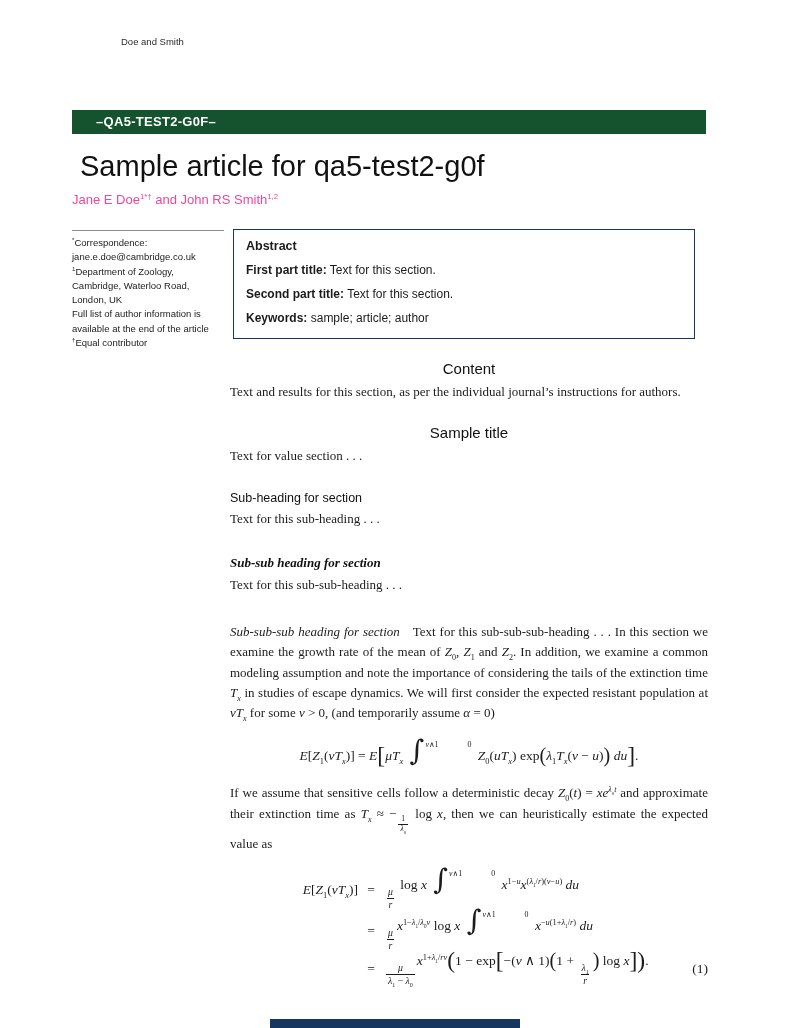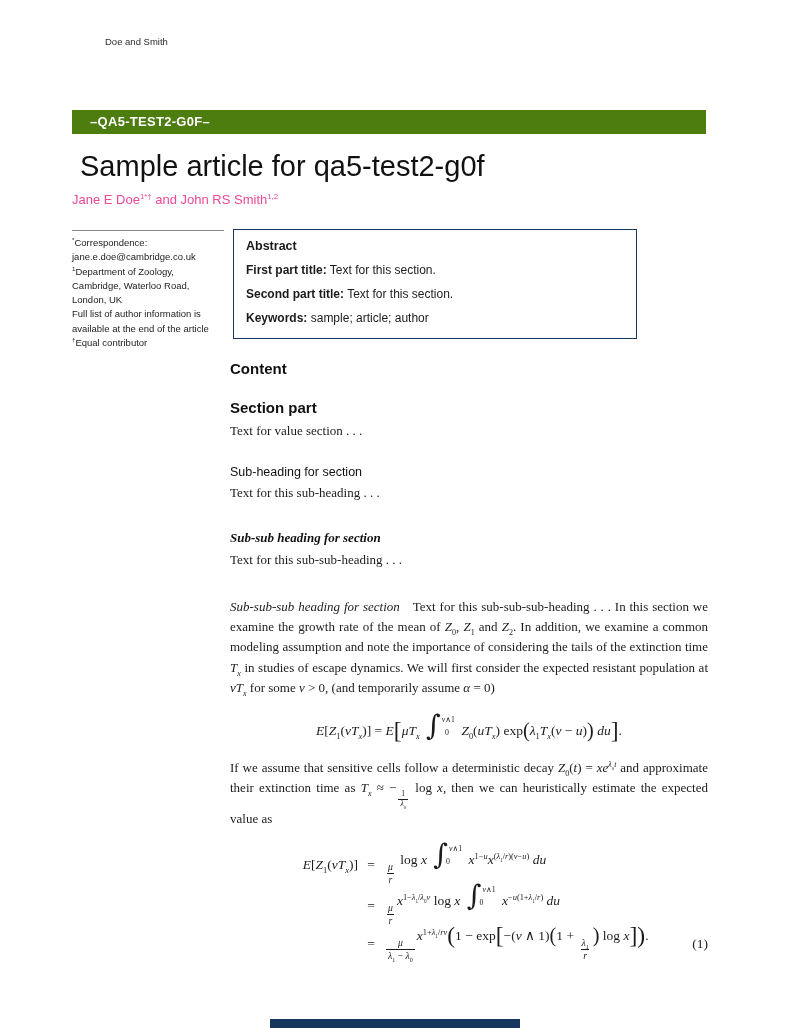--- a/index.html
+++ b/index.html
@@ -1,48 +1,48 @@
 <!DOCTYPE html>
 <html><head>
 <meta charset="utf-8">
 <style>
   html,body{margin:0;padding:0;background:#ffffff;}
   .page{position:relative;width:794px;height:1028px;background:#ffffff;overflow:hidden;
         font-family:"Liberation Serif","DejaVu Serif",serif;color:#1b1b1b;}
 
-  .running-head{position:absolute;left:72px;top:36px;font-size:9.5px;color:#2b2b2b;
+  .running-head{position:absolute;left:88px;top:36px;font-size:9.5px;color:#2b2b2b;
         font-family:"Liberation Sans","DejaVu Sans",sans-serif;padding-left:33px;}
 
-  .banner{position:absolute;left:72px;top:110px;width:634px;height:24px;background:#4d7c0f;
+  .banner{position:absolute;left:72px;top:110px;width:634px;height:24px;background:#14532d;
         color:#ffffff;font-family:"Liberation Sans","DejaVu Sans",sans-serif;font-weight:bold;
-        font-size:13px;line-height:24px;padding-left:18px;letter-spacing:.3px;box-sizing:border-box;}
+        font-size:13px;line-height:24px;padding-left:24px;letter-spacing:.3px;box-sizing:border-box;}
 
   .article-title{position:absolute;left:72px;top:142px;margin:8px;font-weight:400;font-size:29px;
         font-family:"Liberation Sans","DejaVu Sans",sans-serif;color:#111;}
   .authors{position:absolute;left:72px;top:192px;font-size:13px;
         font-family:"Liberation Sans","DejaVu Sans",sans-serif;color:#ec4899;}
   .authors sup{font-size:60%;}
 
   .sidebar{position:absolute;left:72px;top:230px;width:152px;
         font-family:"Liberation Sans","DejaVu Sans",sans-serif;font-size:9.5px;line-height:1.5;
         color:#1b1b1b;border-top:1px solid #8a8a8a;padding-top:5px;}
   .sidebar .sline{white-space:nowrap;}
   .sidebar sup{font-size:65%;}
 
-  .abstract-box{position:absolute;left:233px;top:229px;width:404px;box-sizing:border-box;
+  .abstract-box{position:absolute;left:233px;top:229px;width:462px;box-sizing:border-box;
         border:1.5px solid #17365d;padding:9px 12px 11px 12px;
         font-family:"Liberation Sans","DejaVu Sans",sans-serif;font-size:12px;color:#1b1b1b;}
   .abstract-box .ab-head{font-weight:bold;font-size:12.5px;margin:0 0 9px 0;}
   .abstract-box .ab-row{margin:0 0 8px 0;line-height:1.35;}
   .abstract-box .ab-row:last-child{margin-bottom:0;}
   .abstract-box .ab-label{font-weight:bold;}
 
   .main{position:absolute;left:230px;top:360px;width:478px;}
-  .h-big{font-family:"Liberation Sans","DejaVu Sans",sans-serif;font-weight:bold;font-size:15px;
-        margin:0 0 5px 0;color:#111;}
+  .h-big{font-family:"Liberation Sans","DejaVu Sans",sans-serif;font-weight:normal;font-size:15px;
+        margin:0 0 5px 0;color:#111;text-align:center;}
   .h-sub{font-family:"Liberation Sans","DejaVu Sans",sans-serif;font-weight:400;font-size:12.5px;
         margin:24px 0 4px 0;color:#111;}
   .h-subsub{font-style:italic;font-size:13px;margin:26px 0 4px 0;color:#111;}
   .body-p{font-size:13px;line-height:1.56;text-align:justify;margin:0;}
   .mt-section{margin-top:22px;}
   .mt-para{margin-top:27px;}
 
   sup{font-size:62%;line-height:0;}
   sub{font-size:62%;line-height:0;}
 
@@ -56,22 +56,22 @@
   .eq-no{justify-self:end;font-style:normal;}
 
   .ifrac{display:inline-flex;flex-direction:column;align-items:center;vertical-align:-0.62em;
         font-size:72%;line-height:1.18;margin:0 2px;}
   .ifrac>span{padding:0 2px;}
   .ifrac>span+span{border-top:1px solid #1b1b1b;}
   .ifrac.sm{font-size:58%;vertical-align:-0.5em;}
 
   .intg{display:inline-flex;align-items:center;font-style:normal;margin:0 3px;}
   .isign{font-size:210%;line-height:.8;font-family:"DejaVu Serif",serif;}
-  .ilim{display:inline-flex;flex-direction:column;justify-content:space-between;height:2.7em;
-        font-size:58%;line-height:1;margin-left:1px;}
+  .ilim{display:inline-flex;flex-direction:row;justify-content:space-between;height:2.7em;
+        font-size:58%;line-height:1;margin-left:1px;gap:32px;}
   .ilim .il{margin-left:-3px;}
 
   .bigp{font-size:150%;line-height:0;vertical-align:-0.1em;font-style:normal;}
   .bigb2,.bigp2{font-size:175%;line-height:0;vertical-align:-0.12em;font-style:normal;}
 
   .bottom-bar{position:absolute;left:270px;bottom:0;width:250px;height:9px;background:#17365d;}
 </style>
 </head>
 <body>
 
@@ -108,22 +108,23 @@
     </div>
     <div class="ab-row">
       <span class="ab-label">Keywords:</span>
       <span>sample; article; author</span>
     </div>
   </div>
 
   <div class="main">
 
     <h2 class="h-big">Content</h2>
+    <p class="body-p">Text and results for this section, as per the individual journal’s instructions for authors.</p>
 
-    <h2 class="h-big mt-section">Section part</h2>
+    <h2 class="h-big mt-section">Sample title</h2>
     <p class="body-p">Text for value section . . .</p>
 
     <h3 class="h-sub">Sub-heading for section</h3>
     <p class="body-p">Text for this sub-heading . . .</p>
 
     <h4 class="h-subsub">Sub-sub heading for section</h4>
     <p class="body-p">Text for this sub-sub-heading . . .</p>
 
     <p class="body-p mt-para"><i>Sub-sub-sub heading for section</i> Text for this sub-sub-sub-heading . . . In this section we examine the growth rate of the mean of <i>Z</i><sub>0</sub>, <i>Z</i><sub>1</sub> and <i>Z</i><sub>2</sub>. In addition, we examine a common modeling assumption and note the importance of considering the tails of the extinction time <i>T</i><sub><i>x</i></sub> in studies of escape dynamics. We will first consider the expected resistant population at <i>vT</i><sub><i>x</i></sub> for some <i>v</i> &gt; 0, (and temporarily assume <i>α</i> = 0)</p>
 

